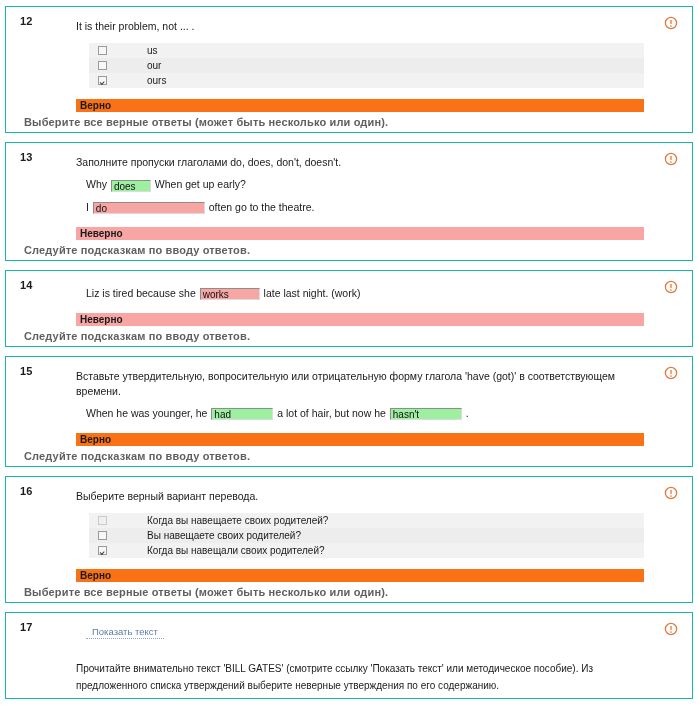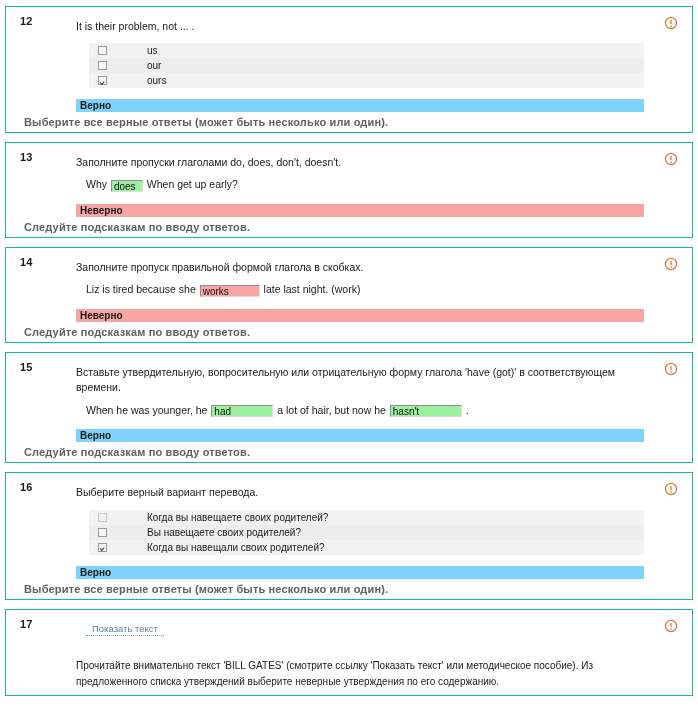--- a/index.html
+++ b/index.html
@@ -146,21 +146,21 @@
   
   .verdict {
     margin-top: 11px;
     height: 13px;
     line-height: 13px;
     font-size: 10px;
     font-weight: bold;
     padding-left: 4px;
     color: #1a1a1a;
   }
-  .verdict.correct { background: #7dd3fc; }
+  .verdict.correct { background: #f97316; }
   .verdict.wrong   { background: #f8a6a4; }
 
   .hint {
     margin-top: 4px;
     margin-left: -52px;
     font-size: 11px;
     font-weight: bold;
     color: #5f5f5f;
     letter-spacing: 0.15px;
   }
@@ -224,39 +224,43 @@
       <svg width="14" height="14" viewBox="0 0 14 14">
         <circle cx="7" cy="7" r="5.6" fill="none" stroke="#e07b39" stroke-width="1.3"></circle>
         <line x1="7" y1="3.9" x2="7" y2="8" stroke="#e07b39" stroke-width="1.3"></line>
         <circle cx="7" cy="10" r="0.85" fill="#e07b39"></circle>
       </svg>
     </span>
     <div class="qbody">
       <div class="qtext">Заполните пропуски глаголами do, does, don't, doesn't.</div>
       <div class="blank-line">
         <span>Why</span>
-        <span class="blank correct" style="width:32px">does</span>
+        <span class="blank correct" style="width:40px">does</span>
         <span>When get up early?</span>
+      </div>
+      <div class="blank-line">
+        <span>I</span>
+        <span class="blank wrong" style="width:112px">do</span>
+        <span>often go to the theatre.</span>
       </div>
       <div class="verdict wrong">Неверно</div>
       <div class="hint">Следуйте подсказкам по вводу ответов.</div>
     </div>
   </div>
 
   <div class="qcard">
     <div class="qnum">14</div>
     <span class="warn-icon">
       <svg width="14" height="14" viewBox="0 0 14 14">
         <circle cx="7" cy="7" r="5.6" fill="none" stroke="#e07b39" stroke-width="1.3"></circle>
         <line x1="7" y1="3.9" x2="7" y2="8" stroke="#e07b39" stroke-width="1.3"></line>
         <circle cx="7" cy="10" r="0.85" fill="#e07b39"></circle>
       </svg>
     </span>
     <div class="qbody">
-      <div class="qtext">Заполните пропуск правильной формой глагола в скобках.</div>
       <div class="blank-line">
         <span>Liz is tired because she</span>
         <span class="blank wrong" style="width:60px">works</span>
         <span>late last night. (work)</span>
       </div>
       <div class="verdict wrong">Неверно</div>
       <div class="hint">Следуйте подсказкам по вводу ответов.</div>
     </div>
   </div>
 

